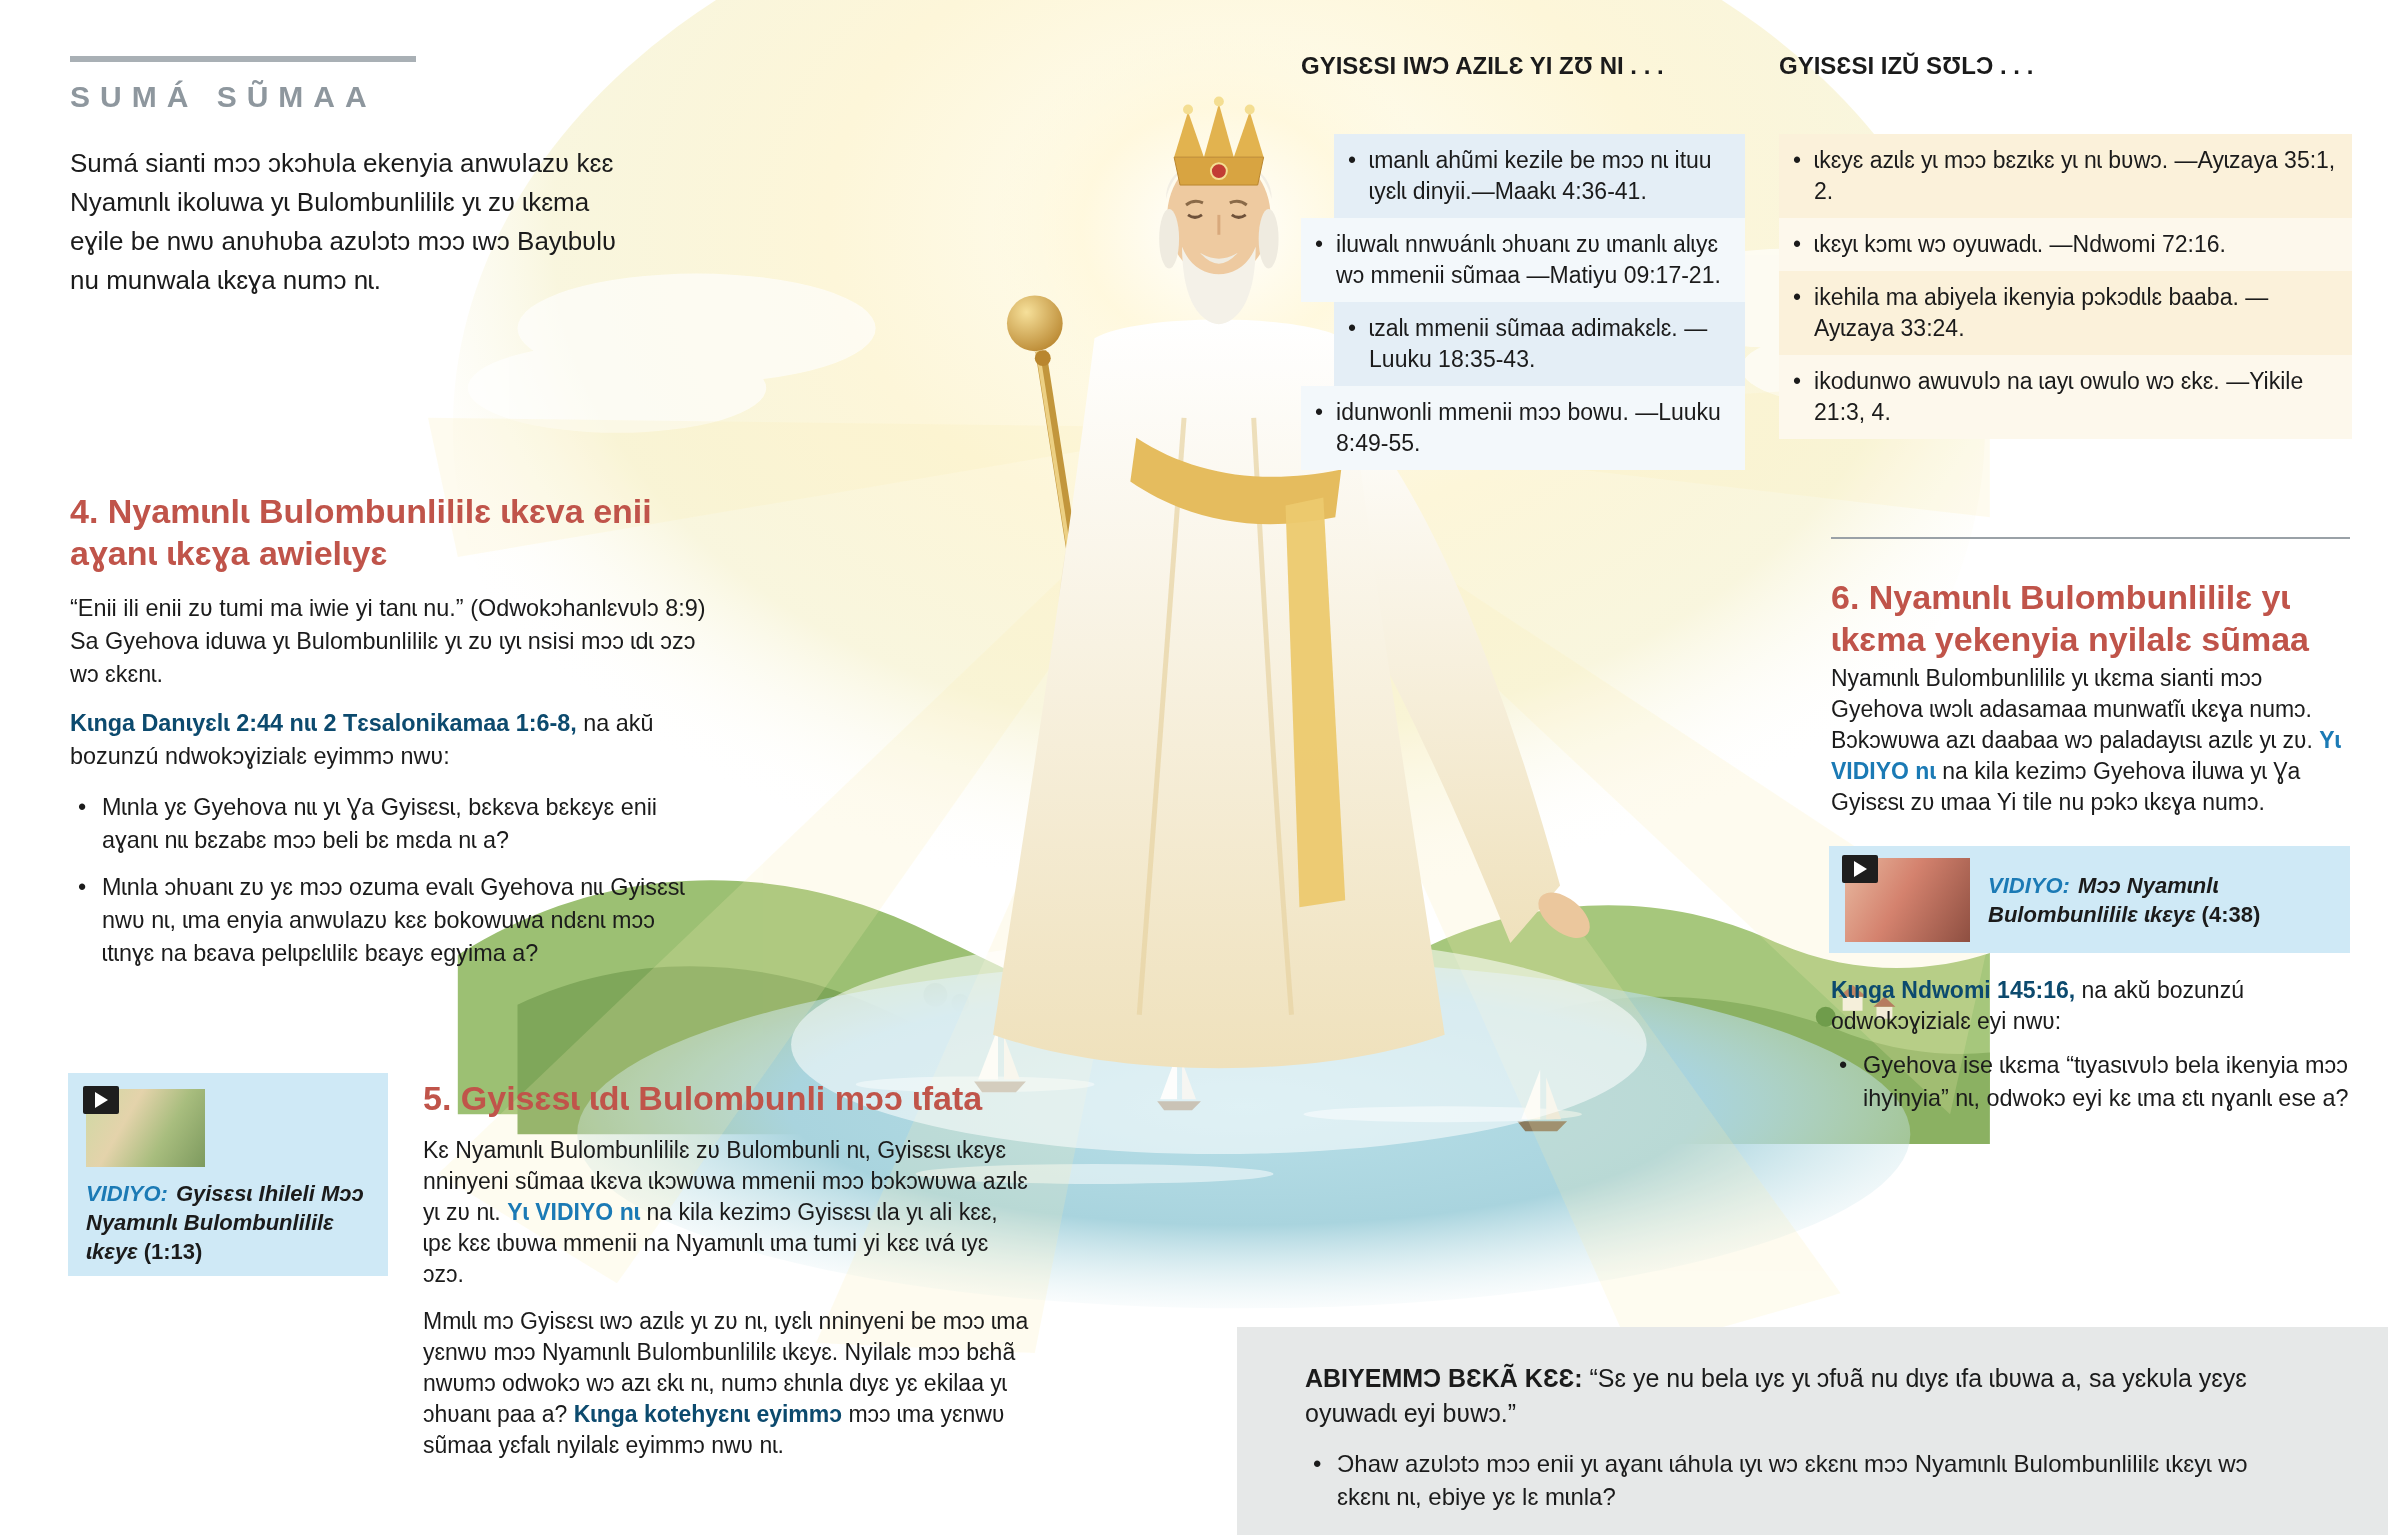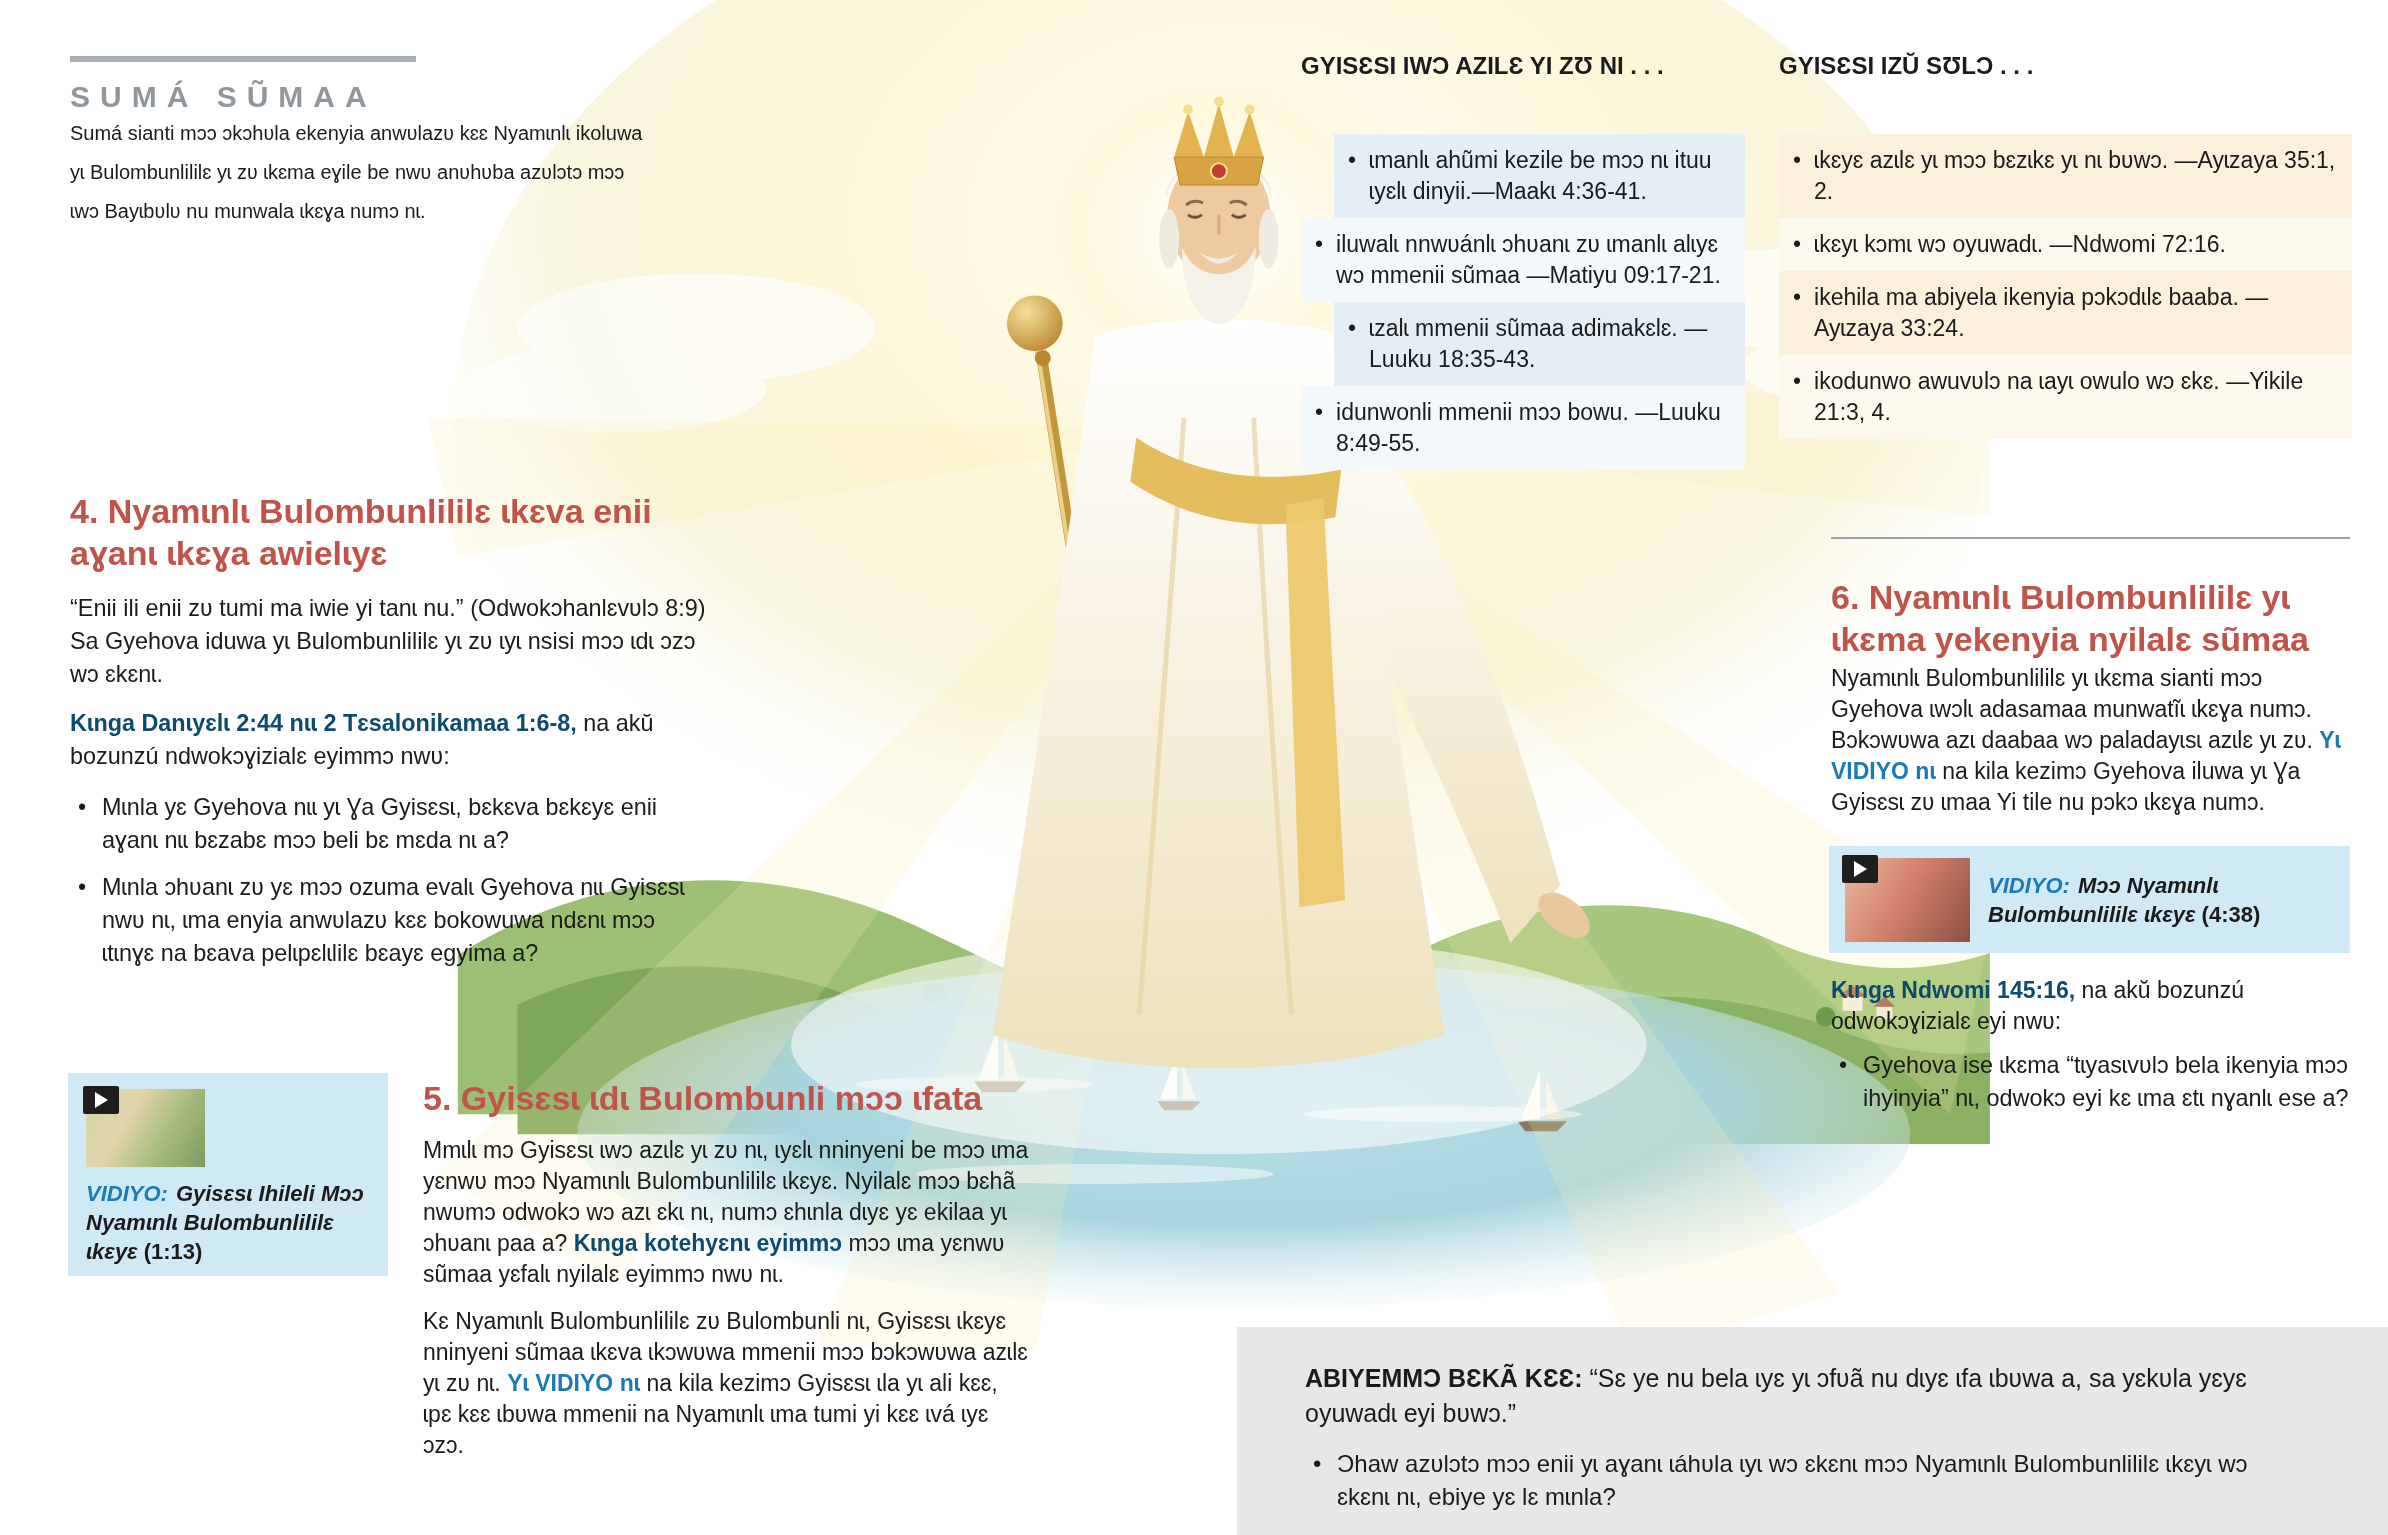--- a/index.html
+++ b/index.html
@@ -7,21 +7,21 @@
   body { font-family:"Liberation Sans", sans-serif; color:#1b1b1b; }
   #canvas { position:relative; width:2388px; height:1535px; background:#ffffff; overflow:hidden; }
 
   
   .illustration { position:absolute; left:398px; top:0; width:1592px; height:1353px; pointer-events:none; }
 
   
   .summary-block { position:absolute; left:70px; top:56px; width:577px; z-index:5; }
   .summary-rule { width:346px; height:6px; background:#a9b0b5; }
   .summary-title { margin-top:18px; font-size:30px; font-weight:bold; letter-spacing:10px; color:#8e979e; }
-  .summary-body { font-size:20px; line-height:39px; }
+  .summary-body { margin-top:30px; font-size:26px; line-height:39px; }
 
   
   .red-head { font-size:34px; line-height:42px; font-weight:bold; color:#c0544a; }
   .body-text { font-size:23.4px; line-height:33px; }
   .red { color:#0c4a6e; font-weight:bold; }
   .blue-link { color:#1b7ab5; font-weight:bold; }
   ul.qlist { list-style:none; }
   ul.qlist li { position:relative; padding-left:32px; margin-bottom:14px; font-size:23.4px; line-height:33px; }
   ul.qlist li::before { content:"•"; position:absolute; left:8px; top:0; }
 
@@ -254,24 +254,24 @@
         </div>
     </div>
     <p class="vcap">
       <span class="vlabel">VIDIYO:</span><span class="vtitle">Gyisɛsɩ Ihileli Mɔɔ Nyamɩnlɩ Bulombunlililɛ ɩkɛyɛ</span><span class="vdur">(1:13)</span>
     </p>
   </div>
 
   <section class="sec5">
     <div class="red-head">5. Gyisɛsɩ ɩdɩ Bulombunli mɔɔ ɩfata</div>
     <p>
+      <span>Kɛ Nyamɩnlɩ Bulombunlililɛ zʋ Bulombunli nɩ, Gyisɛsɩ ɩkɛyɛ nninyeni sũmaa ɩkɛva ɩkɔwʋwa mmenii mɔɔ bɔkɔwʋwa azɩlɛ yɩ zʋ nɩ. </span><span class="blue-link">Yɩ VIDIYO nɩ</span><span> na kila kezimɔ Gyisɛsɩ ɩla yɩ ali kɛɛ, ɩpɛ kɛɛ ɩbʋwa mmenii na Nyamɩnlɩ ɩma tumi yi kɛɛ ɩvá ɩyɛ ɔzɔ.</span>
+    </p>
+    <p>
       <span>Mmɩlɩ mɔ Gyisɛsɩ ɩwɔ azɩlɛ yɩ zʋ nɩ, ɩyɛlɩ nninyeni be mɔɔ ɩma yɛnwʋ mɔɔ Nyamɩnlɩ Bulombunlililɛ ɩkɛyɛ. Nyilalɛ mɔɔ bɛhã nwʋmɔ odwokɔ wɔ azɩ ɛkɩ nɩ, numɔ ɛhɩnla dɩyɛ yɛ ekilaa yɩ ɔhʋanɩ paa a? </span><span class="red">Kɩnga kotehyɛnɩ eyimmɔ</span><span> mɔɔ ɩma yɛnwʋ sũmaa yɛfalɩ nyilalɛ eyimmɔ nwʋ nɩ.</span>
-    </p>
-    <p>
-      <span>Kɛ Nyamɩnlɩ Bulombunlililɛ zʋ Bulombunli nɩ, Gyisɛsɩ ɩkɛyɛ nninyeni sũmaa ɩkɛva ɩkɔwʋwa mmenii mɔɔ bɔkɔwʋwa azɩlɛ yɩ zʋ nɩ. </span><span class="blue-link">Yɩ VIDIYO nɩ</span><span> na kila kezimɔ Gyisɛsɩ ɩla yɩ ali kɛɛ, ɩpɛ kɛɛ ɩbʋwa mmenii na Nyamɩnlɩ ɩma tumi yi kɛɛ ɩvá ɩyɛ ɔzɔ.</span>
     </p>
   </section>
 
   <div class="jtable">
     <div class="jcol jcol1">
       <div class="jhead">GYISƐSƖ ƖWƆ AZƖLƐ YƖ ZƱ NƖ . . .</div>
       <div class="jrow c1a">
           <span>ɩmanlɩ ahũmi kezile be mɔɔ nɩ ituu ɩyɛlɩ dinyii.—Maakɩ 4:36-41.</span>
         </div>
       <div class="jrow c1b">

